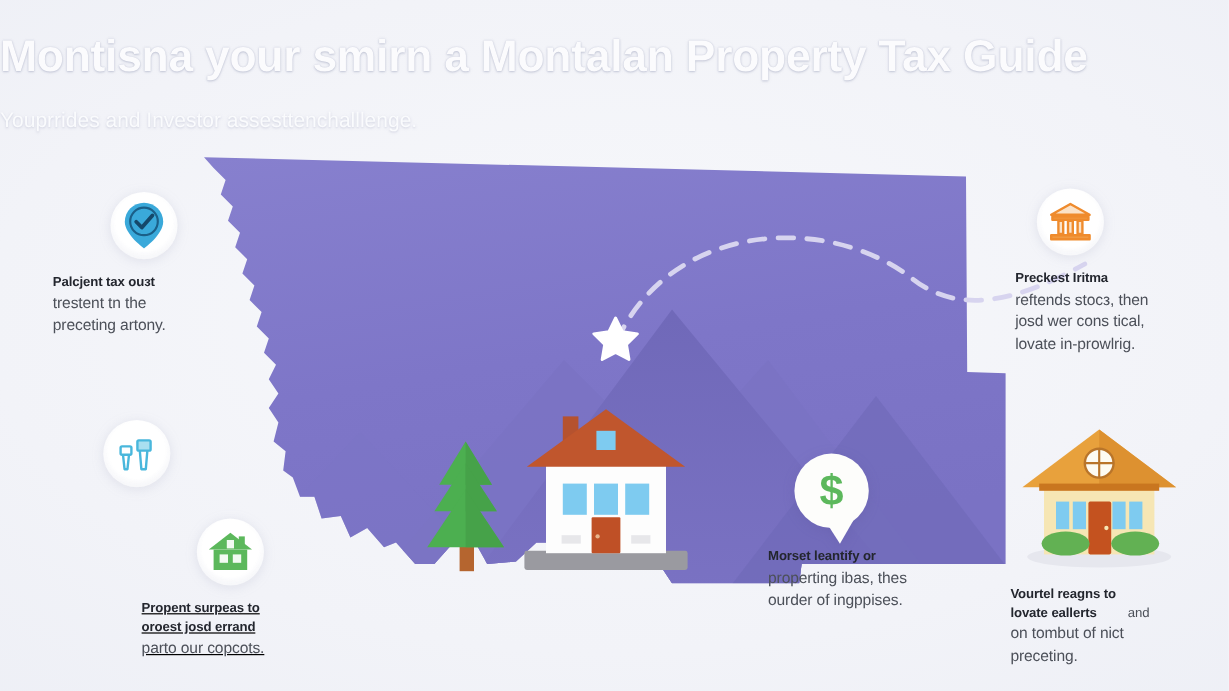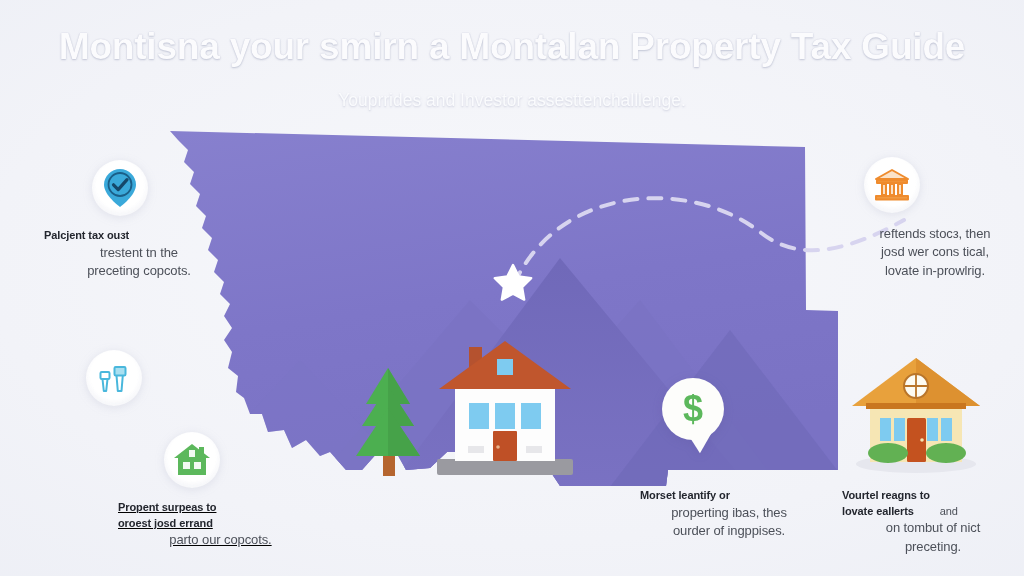--- a/index.html
+++ b/index.html
@@ -12,21 +12,21 @@
     position:relative; width:1024px; height:576px;
     background:#f4f5f9;
     background-image:
       radial-gradient(ellipse 900px 480px at 50% 46%, #f7f8fb 0%, #f2f3f8 58%, #eceef5 100%);
     overflow:hidden;
   }
 
   
   #header {
     position:absolute; top:26px; left:0; width:1024px;
-    text-align:center; z-index:6;
+    z-index:6;
   }
   #title {
     font-size:37px; font-weight:bold; letter-spacing:-0.2px;
     color:#fbfbfd;
     text-shadow:0 1px 2px rgba(160,165,190,.55), 0 0 1px rgba(150,155,185,.5);
     line-height:1.12; white-space:nowrap;
   }
   #subtitle {
     margin-top:23px;
     font-size:17.5px; font-weight:400;
@@ -64,21 +64,20 @@
     filter:drop-shadow(0 2px 5px rgba(120,125,160,.18));
   }
   .c-text { margin-top:12px; line-height:1.42; }
   .c-head {
     font-size:11px; font-weight:bold; color:#23262e;
     letter-spacing:-0.1px;
   }
   .c-body {
     font-size:13px; font-weight:400; color:#4c5059;
     letter-spacing:-0.1px;
-    text-align:center;
   }
 
   
   #callout-tl { left:44px; top:160px; width:190px; }
   #callout-tl .badge { margin-left:48px; }
   #callout-ml { left:86px; top:350px; width:180px; }
   #callout-bl { left:118px; top:432px; width:205px;text-decoration:underline; }
   #callout-bl .badge { margin-left:46px; }
   #callout-tr { left:846px; top:157px; width:178px; }
   #callout-tr .badge { margin-left:18px; }
@@ -94,21 +93,21 @@
     margin-left:22px;
   }
   .bubble::after {
     content:""; position:absolute; left:28px; bottom:-13px;
     width:0; height:0;
     border-left:9px solid transparent;
     border-right:13px solid transparent;
     border-top:18px solid #fdfdfb;
     transform:rotate(-6deg);
   }
-  #callout-bc .c-text { margin-top:48px; }
+  #callout-bc .c-text { margin-top:17px; }
 
   
   #house-right { position:absolute; left:846px; top:352px; width:140px; height:122px; z-index:7; }
   #callout-br .c-text { margin-top:130px; }
 </style>
 </head>
 <body>
 
 <div id="stage">
 
@@ -201,21 +200,21 @@
     <div class="badge">
       <svg width="40" height="44" viewBox="0 0 40 44">
         <path d="M20,3 C11.2,3 4,10.1 4,18.8 C4,29.5 20,41 20,41 C20,41 36,29.5 36,18.8 C36,10.1 28.8,3 20,3 Z" fill="#3aa9da"></path>
         <circle cx="20" cy="18.5" r="11.5" fill="none" stroke="#1b5f88" stroke-width="1.8"></circle>
         <path d="M13.5,18.8 L18.2,23.6 L27,13.6" fill="none" stroke="#15486a" stroke-width="3.2" stroke-linecap="round" stroke-linejoin="round"></path>
       </svg>
     </div>
     <div class="c-text">
       <div class="c-head">Palcjent tax ouзt</div>
       <div class="c-body">trestent tn the</div>
-      <div class="c-body">preceting copcots.</div>
+      <div class="c-body">preceting artony.</div>
     </div>
   </div>
 
   <div class="callout" id="callout-ml">
     <div class="badge">
       <svg width="36" height="36" viewBox="0 0 36 36">
         <g fill="none" stroke="#49b7dc" stroke-width="2" stroke-linejoin="round">
           <rect x="4.5" y="12" width="9" height="7" rx="1.2"></rect>
           <path d="M6.5,19 L7.8,31 L10.2,31 L11.5,19"></path>
           <rect x="18.5" y="7" width="11" height="8.5" rx="1.2" fill="#a9dff0" stroke="#49b7dc"></rect>
@@ -250,20 +249,21 @@
           <polygon points="20,4 36,13 4,13" fill="#fbe2c7"></polygon>
           <rect x="5" y="14.5" width="30" height="2.6" fill="#f19a42"></rect>
           <rect x="10" y="18" width="4" height="11" fill="#fbe2c7"></rect>
           <rect x="18" y="18" width="4" height="11" fill="#fbe2c7"></rect>
           <rect x="26" y="18" width="4" height="11" fill="#fbe2c7"></rect>
           <rect x="4" y="30" width="32" height="3.4" fill="#f19a42"></rect>
         </g>
       </svg>
     </div>
     <div class="c-text">
+      <div class="c-head">Preckest Iritma</div>
       <div class="c-body">reftends stocз, then</div>
       <div class="c-body">josd wer cons tical,</div>
       <div class="c-body">lovate in-prowlrig.</div>
     </div>
   </div>
 
   <div class="callout" id="callout-bc">
     <div class="bubble">
       <svg width="34" height="42" viewBox="0 0 34 42">
         <text x="17" y="33" text-anchor="middle" font-family="Liberation Sans, sans-serif" font-size="36" font-weight="bold" fill="#5cb85c">$</text>

